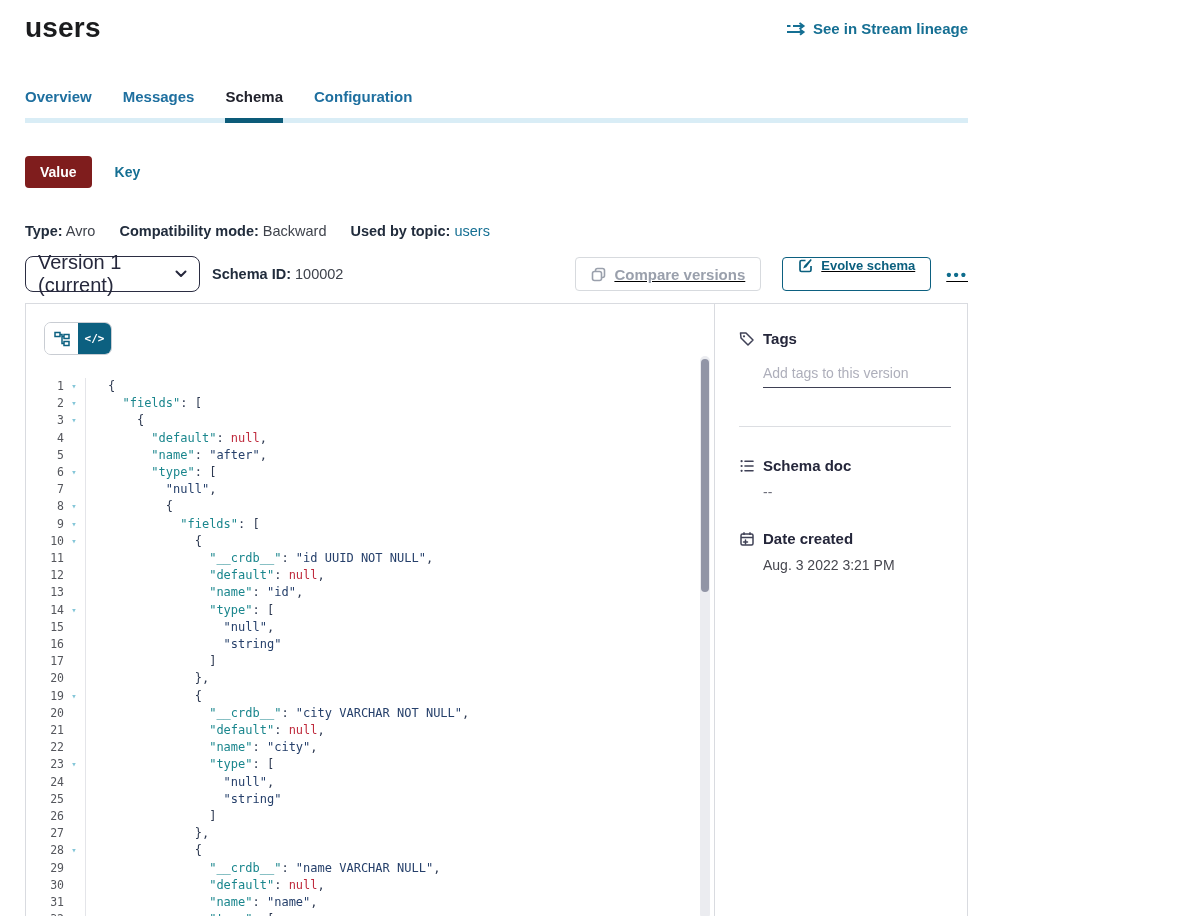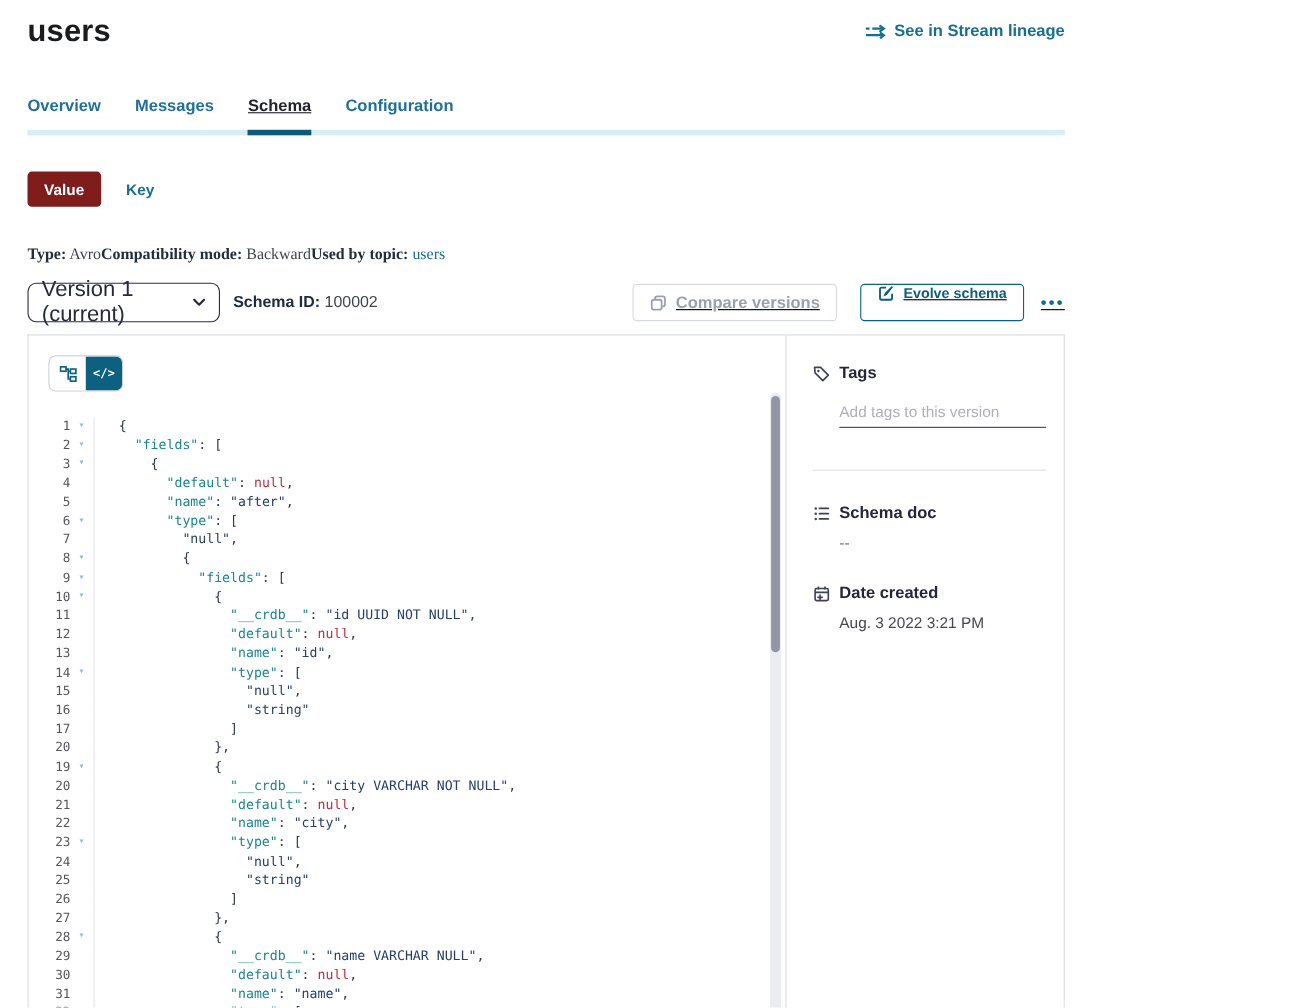--- a/index.html
+++ b/index.html
@@ -11,30 +11,30 @@
   .topbar { display:flex; justify-content:space-between; align-items:flex-start;
     padding:12px 24px 0 25px; }
   .title { font-size:28px; font-weight:800; color:#1b1c1e; letter-spacing:.2px; }
   .lineage-link { display:flex; align-items:center; gap:7px; color:#156f93;
     font-size:15px; font-weight:700; margin-top:8px; cursor:pointer; }
 
   
   .tabs { display:flex; margin:44px 24px 0 25px; border-bottom:5px solid #d9edf6; }
   .tab { font-size:15px; font-weight:600; color:#1e6f9f; padding:0 0 13px 0;
     margin-right:31px; cursor:pointer; }
-  .tab.active { color:#21222c; border-bottom:5px solid #0c5b79; margin-bottom:-5px;text-decoration:underline; }
+  .tab.active { color:#21222c; border-bottom:5px solid #0c5b79; margin-bottom:-5px; }
 
   
   .vk-row { display:flex; align-items:center; margin:33px 0 0 25px; }
   .btn-value { background:#7f1d1d; color:#fff; font-size:14px; font-weight:600;
     border:none; border-radius:4px; height:32px; padding:0 15px; cursor:pointer; }
   .link-key { color:#156f93; font-size:14px; font-weight:600; margin-left:23px; cursor:pointer; }
 
   
-  .meta-row { display:flex; margin:35px 0 17px 25px; font-size:14.5px; color:#3f434c;font-family:Liberation Serif, serif; }
+  .meta-row { display:flex; gap:24px; margin:35px 0 17px 25px; font-size:14.5px; color:#3f434c; }
   .meta-item b { color:#212c3c; font-weight:700; }
   .meta-link { color:#156f93; cursor:pointer; }
 
   
   .version-row { display:flex; align-items:center; margin:17px 24px 0 25px; }
   .select { width:175px; height:36px; border:1px solid #2b2d42; border-radius:8px;
     display:flex; align-items:center; justify-content:space-between; padding:0 12px;
     font-size:20px; color:#26283c; cursor:pointer; background:#fff; }
   .schema-id { margin-left:12px; font-size:14.5px; color:#3f434c; }
   .schema-id b { color:#212c3c; font-weight:700; }

